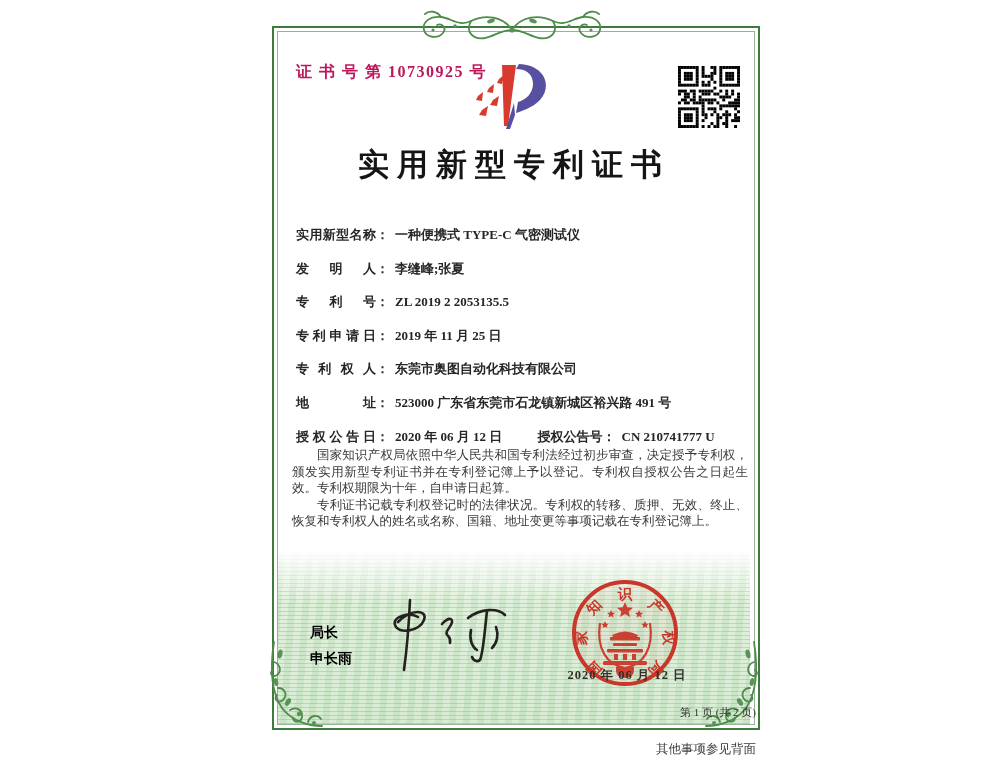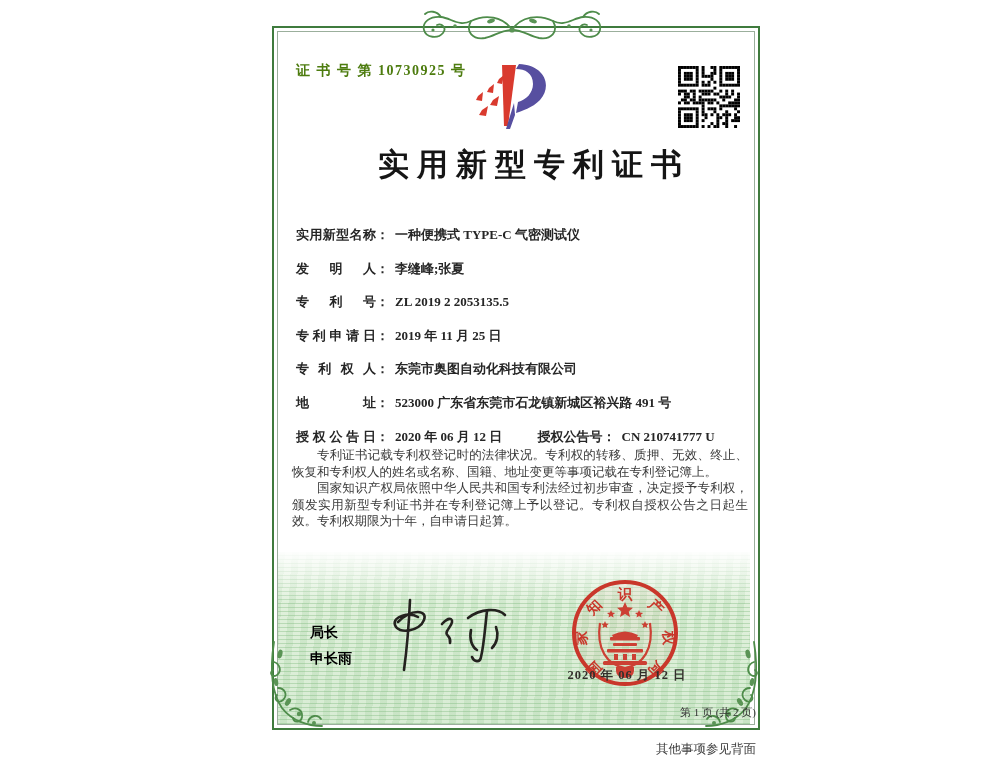--- a/index.html
+++ b/index.html
@@ -10,26 +10,26 @@
          border:2px solid #3f7b3d;}
   .frame-in{position:absolute;inset:3px;border:1px solid #9baf9c;}
   
   .guilloche{position:absolute;left:278px;top:552px;width:472px;height:172px;
     background:
       linear-gradient(180deg, rgba(255,255,255,.95), rgba(255,255,255,0) 30%),
       repeating-linear-gradient(94deg, rgba(110,180,110,.14) 0 7px, rgba(110,180,110,0) 7px 14px),
       repeating-linear-gradient(0deg, rgba(96,168,96,.30) 0 1px, rgba(96,168,96,0) 1px 4px),
       linear-gradient(#e3f2de,#d8ecd4);}
   
-  .cert-no{position:absolute;left:296px;top:62px;font-size:14px;letter-spacing:1.5px;
-           color:#4d7c0f;font-weight:600;}
+  .cert-no{position:absolute;left:296px;top:62px;font-size:16px;letter-spacing:1.5px;
+           color:#be185d;font-weight:600;}
   .logo{position:absolute;left:452px;top:58px;width:104px;height:78px;}
   .qr{position:absolute;left:678px;top:66px;width:62px;height:62px;}
   .title{position:absolute;left:272px;top:144px;width:484px;text-align:center;
-         font-size:31px;font-weight:700;letter-spacing:8px;color:#151515;padding-left:20px;}
+         font-size:31px;font-weight:700;letter-spacing:8px;color:#151515;}
   
   .fields{position:absolute;left:296px;top:212px;width:452px;font-size:13px;font-weight:600;color:#262626;margin-top:14px;}
   .row{height:33.6px;white-space:nowrap;}
   .lbl{display:inline-block;width:80px;text-align:justify;text-align-last:justify;}
   .colon{margin-right:6px;}
   .grant .pair2{margin-left:32px;text-align:right;}
   
   .paras{position:absolute;left:292px;top:447px;width:456px;font-size:12.5px;line-height:16.5px;
          text-align:justify;color:#3a3a3a;}
   .paras p{margin:0;text-indent:2em;}
@@ -367,22 +367,22 @@
     <div class="row"><span class="lbl">专利申请日</span><span class="colon">：</span><span>2019 年 11 月 25 日</span></div>
     <div class="row"><span class="lbl">专利权人</span><span class="colon">：</span><span>东莞市奥图自动化科技有限公司</span></div>
     <div class="row"><span class="lbl">地址</span><span class="colon">：</span><span>523000 广东省东莞市石龙镇新城区裕兴路 491 号</span></div>
     <div class="row grant">
       <span class="lbl">授权公告日</span><span class="colon">：</span><span>2020 年 06 月 12 日</span>
       <span class="pair2">授权公告号</span><span class="colon">：</span><span>CN 210741777 U</span>
     </div>
   </div>
 
   <div class="paras">
+    <p>国家知识产权局依照中华人民共和国专利法经过初步审查，决定授予专利权，颁发实用新型专利证书并在专利登记簿上予以登记。专利权自授权公告之日起生效。专利权期限为十年，自申请日起算。</p>
     <p>专利证书记载专利权登记时的法律状况。专利权的转移、质押、无效、终止、恢复和专利权人的姓名或名称、国籍、地址变更等事项记载在专利登记簿上。</p>
-    <p>国家知识产权局依照中华人民共和国专利法经过初步审查，决定授予专利权，颁发实用新型专利证书并在专利登记簿上予以登记。专利权自授权公告之日起生效。专利权期限为十年，自申请日起算。</p>
   </div>
 
   <div class="signer">
     <div>局长</div>
     <div>申长雨</div>
   </div>
 
   <svg class="signature" viewBox="0 0 152 88">
     <g stroke="#24221f" stroke-width="2.6" fill="none" stroke-linecap="round">
       <path d="M30,32 C44,18 60,20 56,30 C52,41 30,45 27,35 C24,26 42,22 50,27"></path>

